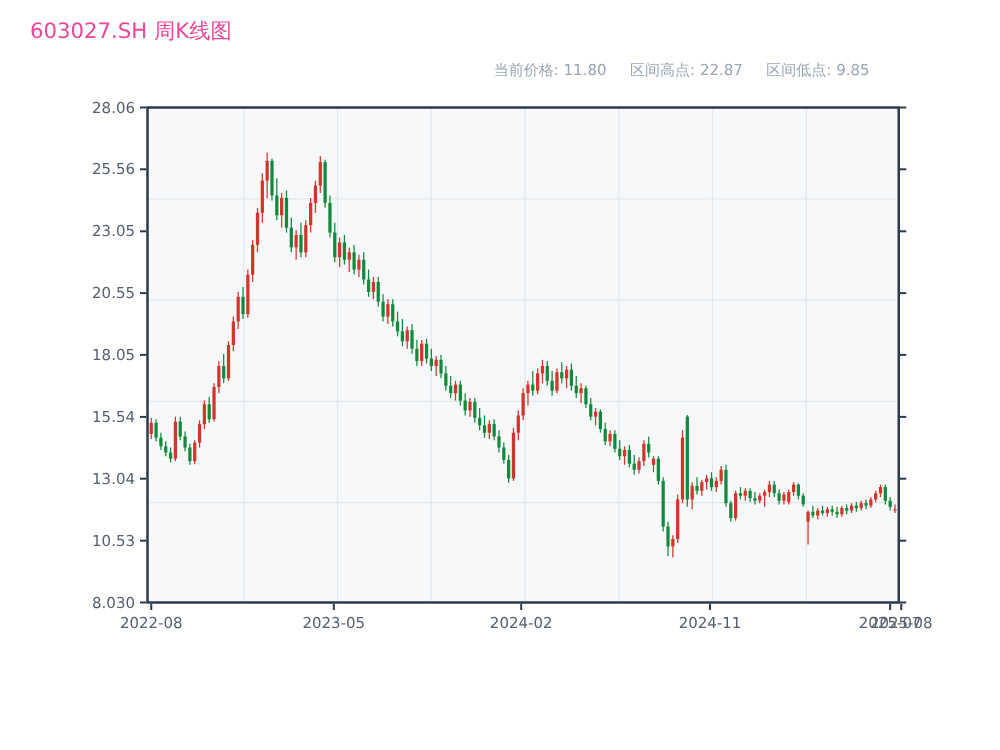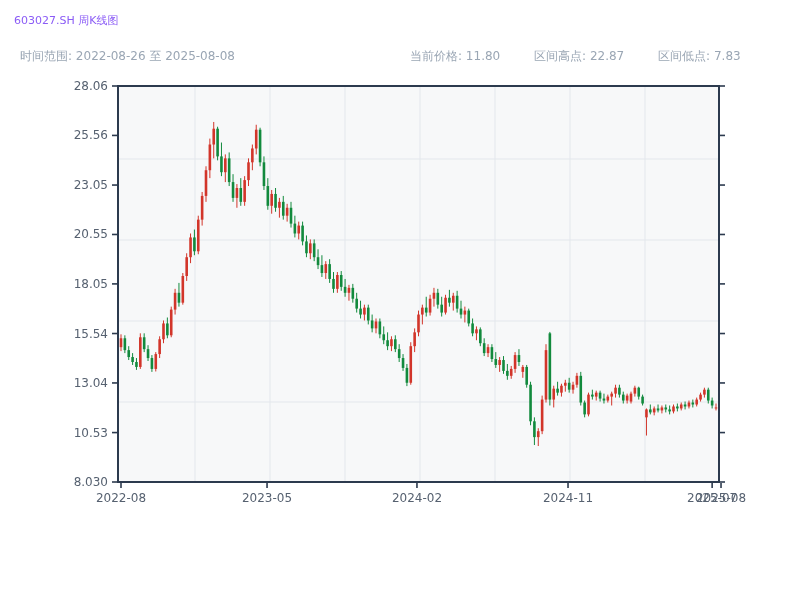--- a/index.html
+++ b/index.html
@@ -1,35 +1,34 @@
 <!DOCTYPE html>
 <html><head>
 <meta charset="utf-8">
 <style>
   html,body{margin:0;padding:0;background:#ffffff;}
   .page{position:relative;width:800px;height:600px;background:#ffffff;overflow:hidden;
         font-family:"DejaVu Sans","Liberation Sans",sans-serif;}
-  .title{position:absolute;left:14px;top:13px;font-size:11px;font-weight:500;color:#8b5cf6;}
+  .title{position:absolute;left:24px;top:13px;font-size:17px;font-weight:500;color:#ec4899;}
   .sub{position:absolute;top:48px;font-size:12px;color:#9aa6b4;white-space:nowrap;}
   .sub-left{left:20px;}
   .sub-right{left:395px;}
-  .sub-right .stat{margin-right:15px;margin-left:15px;}
+  .sub-right .stat{margin-right:15px;}
   svg{position:absolute;left:0;top:0;}
   text{font-family:"DejaVu Sans","Liberation Sans",sans-serif;}
 </style>
 </head>
 <body>
 
 <div class="page">
   <div class="title">603027.SH 周K线图</div>
-  <div class="sub sub-left">时间范围: 2022-08-26 至 2025-08-08</div>
   <div class="sub sub-right">
     <span class="stat">当前价格: 11.80</span>
     <span class="stat">区间高点: 22.87</span>
-    <span class="stat">区间低点: 7.83</span>
+    <span class="stat">区间低点: 9.85</span>
   </div>
   <svg id="chart" width="800" height="600">
       <rect x="118" y="86" width="601" height="396" fill="#f7f8f9"></rect>
       <line x1="195" y1="87" x2="195" y2="481" stroke="#e3e7ec" stroke-width="1"></line>
       <line x1="270" y1="87" x2="270" y2="481" stroke="#e3e7ec" stroke-width="1"></line>
       <line x1="345" y1="87" x2="345" y2="481" stroke="#e3e7ec" stroke-width="1"></line>
       <line x1="420" y1="87" x2="420" y2="481" stroke="#e3e7ec" stroke-width="1"></line>
       <line x1="495" y1="87" x2="495" y2="481" stroke="#e3e7ec" stroke-width="1"></line>
       <line x1="570" y1="87" x2="570" y2="481" stroke="#e3e7ec" stroke-width="1"></line>
       <line x1="645" y1="87" x2="645" y2="481" stroke="#e3e7ec" stroke-width="1"></line>

